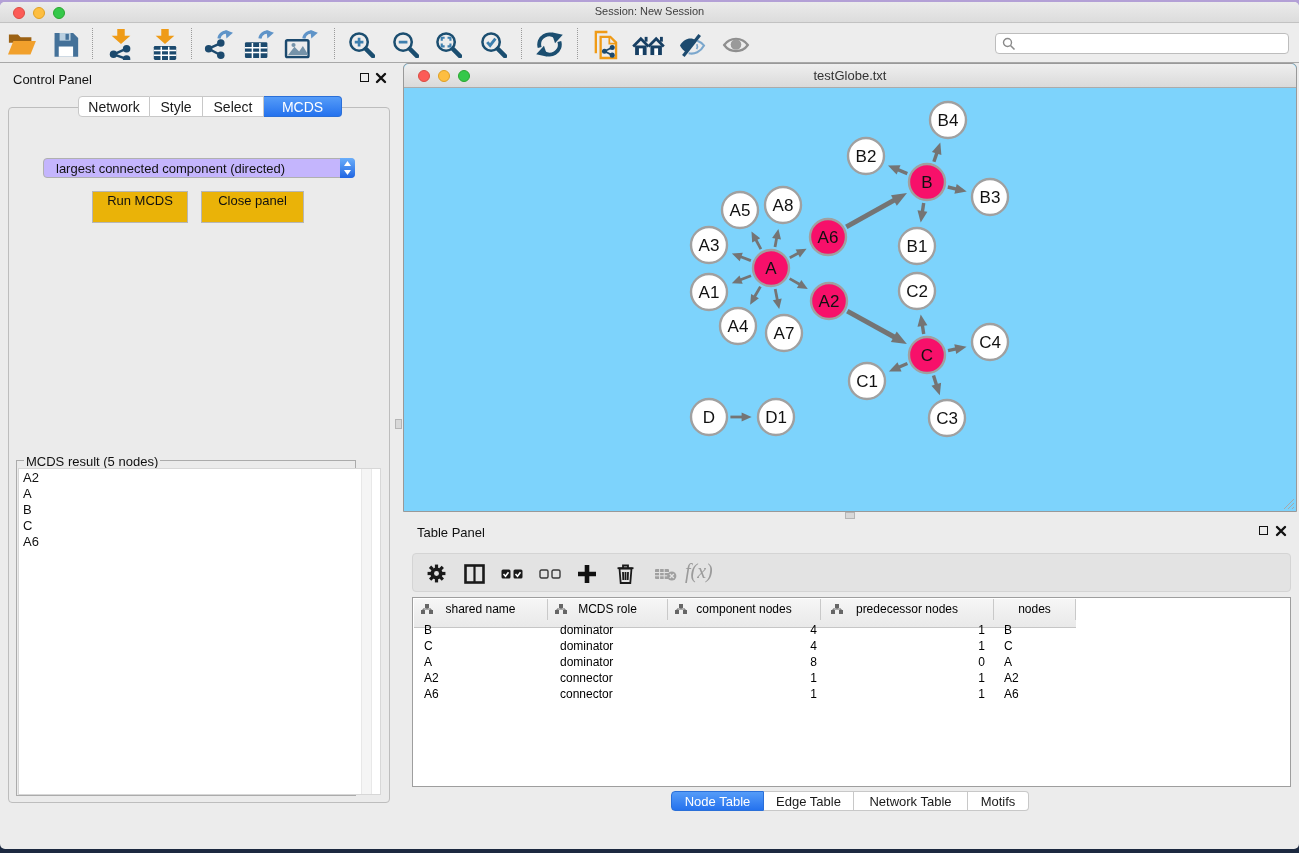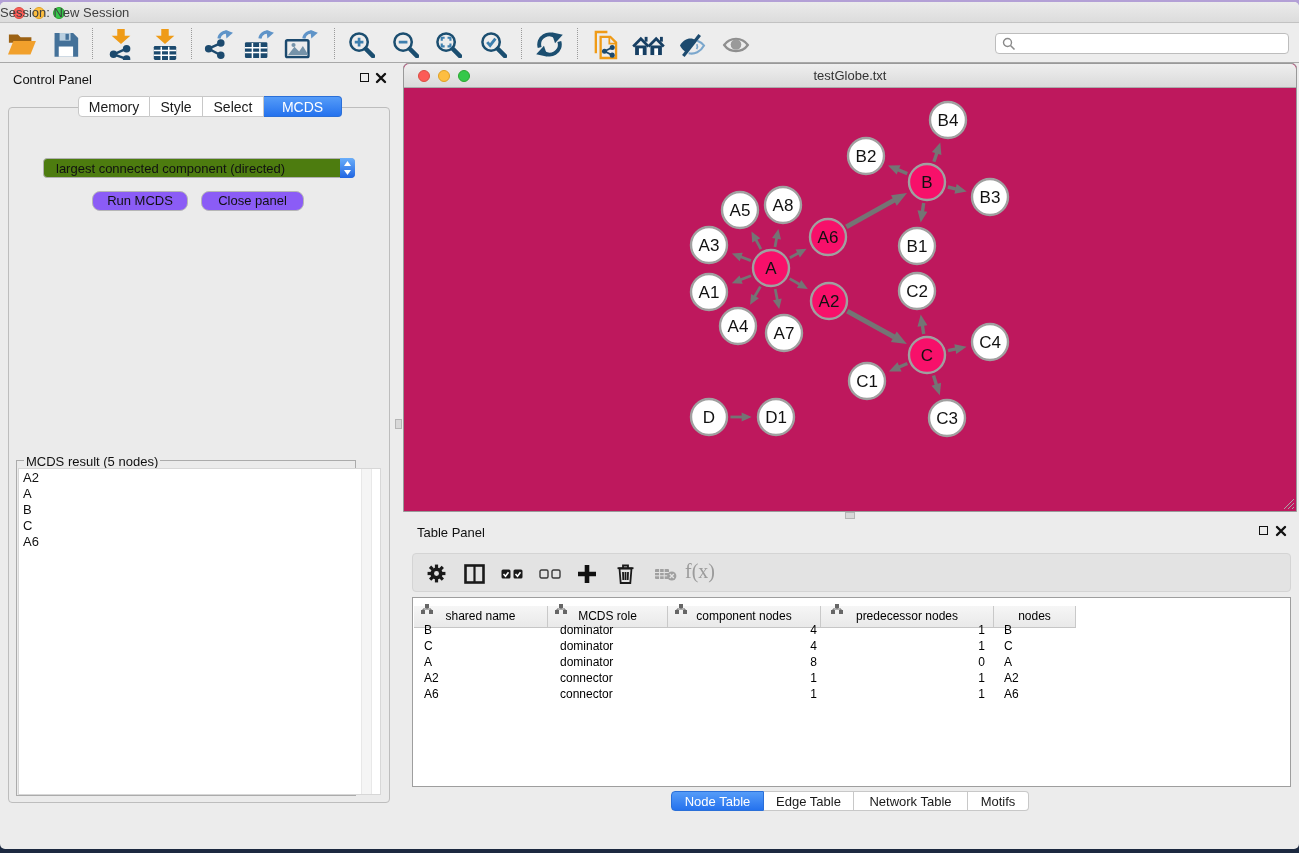--- a/index.html
+++ b/index.html
@@ -1,52 +1,52 @@
 <!DOCTYPE html>
 <html><head><meta charset="utf-8"><style>
 *{margin:0;padding:0;box-sizing:border-box}
 html,body{width:1299px;height:853px;overflow:hidden;font-family:"Liberation Sans",sans-serif}
 body{background:linear-gradient(#b3a0d6 0 30%,#1c2940 70% 100%);position:relative}
 .app{position:absolute;left:0;top:2px;width:1299px;height:847px;background:#ececec;border-radius:5px 5px 5px 5px;overflow:hidden}
 .titlebar{position:absolute;left:0;top:0;width:100%;height:21px;background:linear-gradient(#ebebeb,#dcdcdc);border-bottom:1px solid #c2c2c2}
 .tl{position:absolute;top:5px;width:12px;height:12px;border-radius:50%}
-.title{position:absolute;top:3px;width:100%;font-size:13px;color:#404040}
+.title{position:absolute;top:3px;width:100%;text-align:center;font-size:11px;color:#404040}
 .toolbar{position:absolute;left:0;top:22px;width:100%;height:39px;background:#ededed;border-bottom:1px solid #a8a8a8}
 .sep{position:absolute;top:4px;height:31px;width:0;border-left:1px dotted #9a9a9a}
 .ticon{position:absolute;top:3px}
 .search{position:absolute;left:995px;top:9px;width:294px;height:21px;background:#fff;border:1px solid #bdbdbd;border-radius:4px}
 .search svg{position:absolute;left:6px;top:3px}
 
 .cp-title{position:absolute;left:13px;top:70px;font-size:13px;color:#111}
 .wicon{position:absolute;width:9px;height:9px;border:1.6px solid #111}
 .cpanel{position:absolute;left:8px;top:105px;width:382px;height:696px;background:#ebebeb;border:1px solid #bdbdbd;border-radius:4px}
 .tabs{position:absolute;top:94px;height:21px;display:flex;font-size:14px}
 .tab{background:#fff;border:1px solid #c8c8c8;border-left:none;color:#1a1a1a;display:flex;align-items:center;justify-content:center}
 .tab.first{border-left:1px solid #c8c8c8;border-radius:4px 0 0 4px}
 .tab.last{border-radius:0 4px 4px 0}
 .tab.sel{background:linear-gradient(#559cf8,#2572ee);border-color:#2a6fd8;color:#fff}
 .optlbl{position:absolute;left:0;top:134px;width:398px;text-align:center;font-size:13px;color:#111}
-.dropdown{position:absolute;left:43px;top:156px;width:312px;height:20px;background:#4d7c0f;border:1px solid #b0b0b0;border-radius:4px;font-size:13px;color:#111;line-height:19px;padding-left:12px}
+.dropdown{position:absolute;left:43px;top:156px;width:312px;height:20px;background:#c4b5fd;border:1px solid #b0b0b0;border-radius:4px;font-size:13px;color:#111;line-height:19px;padding-left:12px}
 .dd-btn{position:absolute;right:-1px;top:-1px;width:15px;height:20px;border-radius:0 4px 4px 0;background:linear-gradient(#6aaefa,#2065e2)}
-.btn{position:absolute;top:189px;height:20px;background:#8b5cf6;border:1px solid #b6b6b6;border-radius:8px;font-size:13px;color:#111;text-align:center;line-height:18px}
+.btn{position:absolute;top:189px;height:32px;background:#eab308;border:1px solid #b6b6b6;border-radius:0;font-size:13px;color:#111;text-align:center;line-height:18px}
 .group{position:absolute;left:16px;top:458px;width:340px;height:336px;border:1px solid #ababab}
 .grouplbl{position:absolute;left:7px;top:-7px;background:#ebebeb;padding:0 2px;font-size:13px;color:#111}
 .list{position:absolute;left:1px;top:7px;width:363px;height:327px;background:#fff;border:1px solid #d7d7d7;font-size:13px;color:#111}
 .list .it{padding-left:4px;height:16px;line-height:16px}
 .scrolltrack{position:absolute;right:8px;top:0;width:11px;height:100%;background:#f5f5f5;border-left:1px solid #e8e8e8;border-right:1px solid #e8e8e8}
 
-.netwin{position:absolute;left:403px;top:61px;width:894px;height:449px;background:#be185d;border:1px solid #999;border-radius:5px 5px 0 0}
+.netwin{position:absolute;left:403px;top:61px;width:894px;height:449px;background:#7dd3fc;border:1px solid #999;border-radius:5px 5px 0 0}
 .net-tbar{position:absolute;left:0;top:0;width:100%;height:24px;background:linear-gradient(#efefef,#dadada);border-bottom:1px solid #ababab;border-radius:5px 5px 0 0}
 .net-title{position:absolute;top:4px;width:100%;text-align:center;font-size:13px;color:#333}
 .ntl{position:absolute;top:6px;width:12px;height:12px;border-radius:50%}
 
 .tp-title{position:absolute;left:417px;top:523px;font-size:13px;color:#111}
 .ttoolbar{position:absolute;left:412px;top:551px;width:879px;height:39px;background:#e3e3e3;border:1px solid #d4d4d4;border-radius:4px}
 .table{position:absolute;left:412px;top:595px;width:879px;height:190px;background:#fff;border:1px solid #9e9e9e;font-size:12px;color:#000}
-.thead{position:absolute;left:1px;top:8px;height:22px;background:linear-gradient(#f6f6f6,#e9e9e9);border-bottom:1px solid #c6c6c6}
+.thead{position:absolute;left:1px;top:1px;height:29px;background:linear-gradient(#f6f6f6,#e9e9e9);border-bottom:1px solid #c6c6c6}
 .th{position:absolute;top:0;height:21px;border-right:1px solid #c9c9c9;text-align:center;line-height:21px}
 .cell{position:absolute;height:16px;line-height:16px;font-size:12px;color:#000}.cell.r{text-align:right}
 .btabs{position:absolute;top:789px;height:20px;display:flex;font-size:13px}
 
 .status{position:absolute;left:0;top:813px;width:100%;height:34px;background:#ececec;border-top:1px solid #a8a8a8}
 .listbtn{position:absolute;left:12px;top:7px;width:25px;height:24px;background:#fbfbfb;border:1px solid #a8a8a8;border-radius:3px}
 .membtn{position:absolute;right:11px;top:7px;width:74px;height:23px;background:#f6f6f6;border:1px solid #a0a0a0;font-size:11px;color:#111;line-height:21px;text-align:center}
 .memdot{display:inline-block;width:11px;height:11px;border-radius:50%;background:#1d9e3c;vertical-align:-2px;margin-right:4px}
 .vhandle{position:absolute;left:395px;top:417px;width:7px;height:10px;background:#d8d8d8;border:1px solid #b5b5b5}
 .hhandle{position:absolute;left:845px;top:510px;width:10px;height:7px;background:#d8d8d8;border:1px solid #b5b5b5}
@@ -208,21 +208,21 @@
         </svg>
       </div>
 </div>
 <div class="cp-title">Control Panel</div>
 <div class="wicon" style="left:360px;top:71px"></div>
 <svg class="xic" style="position:absolute;left:375px;top:70px" width="12" height="12" viewBox="0 0 12 12">
       <path d="M2 2 L10 10 M10 2 L2 10" stroke="#111" stroke-width="2.4" stroke-linecap="round"></path>
     </svg>
 <div class="cpanel"></div>
 <div class="tabs" style="left:78px">
-<div class="tab first" style="width:72px">Memory</div>
+<div class="tab first" style="width:72px">Network</div>
 <div class="tab" style="width:53px">Style</div>
 <div class="tab" style="width:61px">Select</div>
 <div class="tab last sel" style="width:78px">MCDS</div>
 </div>
 <div class="dropdown">largest connected component (directed)
 <div class="dd-btn"><svg width="15" height="20" viewBox="0 0 15 20">
           <path d="M7.5 3 L11 8 H4z" fill="#fff"></path>
           <path d="M7.5 17 L11 12 H4z" fill="#fff"></path>
         </svg></div>
 </div>
@@ -399,21 +399,21 @@
         </g>
         <g stroke="#e3e3e3" stroke-width="1">
           <line x1="0" y1="4.5" x2="14" y2="4.5"></line>
           <line x1="0" y1="7.8" x2="14" y2="7.8"></line>
           <line x1="4.6" y1="1" x2="4.6" y2="11"></line>
           <line x1="9.2" y1="1" x2="9.2" y2="11"></line>
         </g>
         <circle cx="16.8" cy="8" r="4.6" fill="#a0a0a0"></circle>
         <path d="M14.8 6 l4 4 M18.8 6 l-4 4" stroke="#e3e3e3" stroke-width="1.3"></path>
       </svg>
-<div style="position:absolute;left:272px;top:6px;font-family:'Liberation Serif',serif;font-size:20px;color:#9b9b9b">f(x)</div>
+<div style="position:absolute;left:272px;top:6px;font-family:'Liberation Serif',serif;font-style:italic;font-size:20px;color:#9b9b9b">f(x)</div>
 </div>
 <div class="table">
 <div class="thead" style="left:1px;width:662px">
 <div class="th" style="left:0;width:134px">shared name</div>
 <div class="th" style="left:134px;width:120px">MCDS role</div>
 <div class="th" style="left:254px;width:153px">component nodes</div>
 <div class="th" style="left:407px;width:173px">predecessor nodes</div>
 <div class="th" style="left:580px;width:82px;border-right:1px solid #c9c9c9">nodes</div>
 </div>
 <svg style="position:absolute;left:8px;top:6px" width="12" height="10" viewBox="0 0 12 10">

